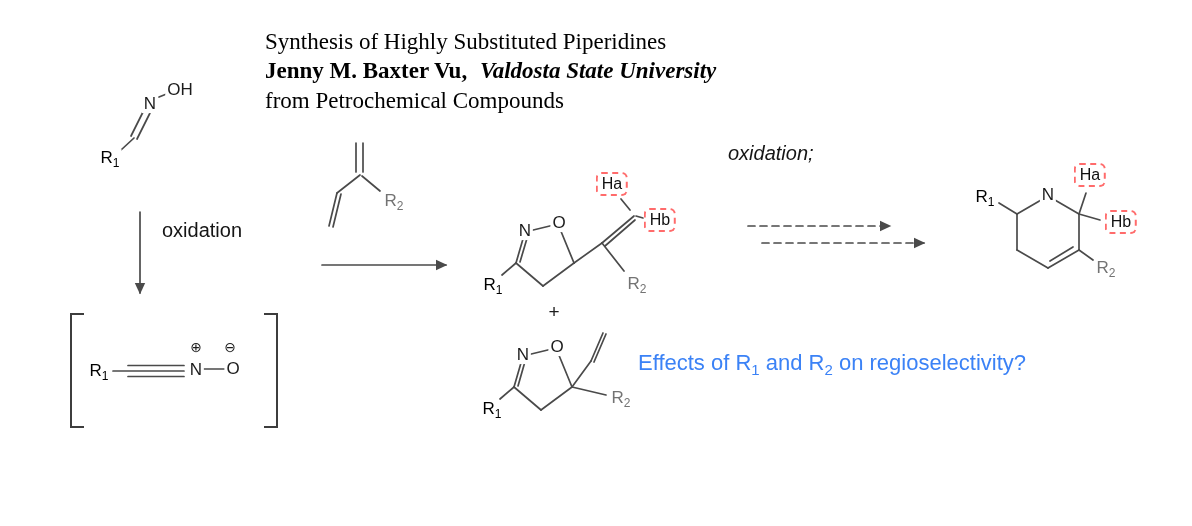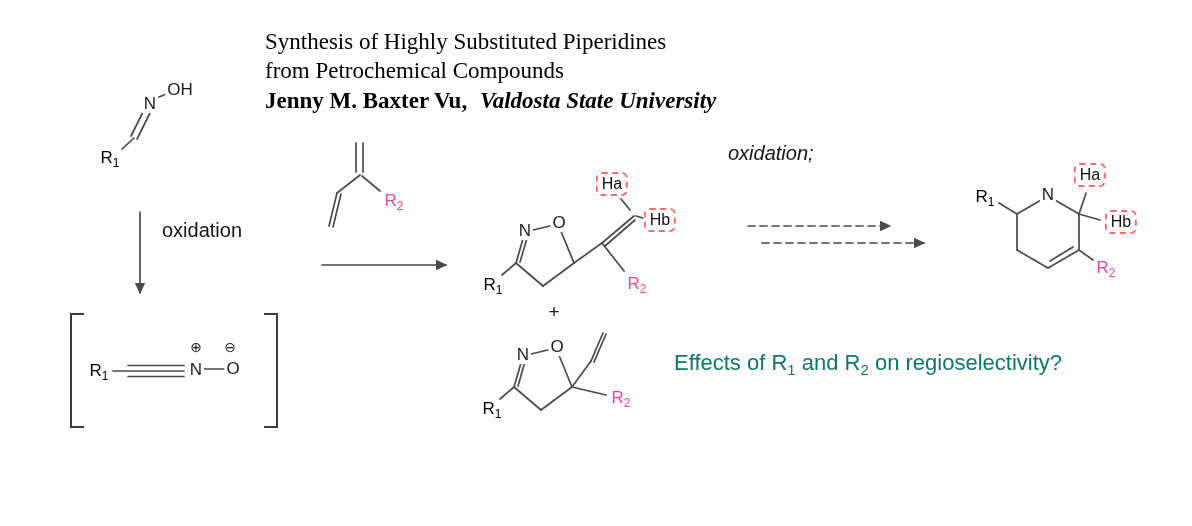--- a/index.html
+++ b/index.html
@@ -6,32 +6,32 @@
   .canvas{position:relative;width:1192px;height:526px;background:#ffffff;
           font-family:"Liberation Sans","DejaVu Sans",sans-serif;overflow:hidden;}
   .svg-layer{position:absolute;left:0;top:0;}
   .bond line{stroke:#4a4a4a;stroke-width:1.7;stroke-linecap:round;}
   .dashed line{stroke-dasharray:7 5;}
   .bracket{stroke:#3d3d3d;stroke-width:2;fill:none;}
   .lbl{position:absolute;transform:translate(-50%,-50%);font-size:17px;color:#1c1c1c;
        background:#fff;padding:0 2px;line-height:1.05;white-space:nowrap;}
   .lbl sub{font-size:12px;line-height:0;}
   .r1{color:#000000;}
-  .r2{color:#ec4899;text-align:right;}
+  .r2{color:#737373;text-align:right;}
   .charge{font-family:"DejaVu Sans",sans-serif;font-size:14px;padding:0;background:transparent;}
   .plus{font-size:19px;}
   .hbox{position:absolute;transform:translate(-50%,-50%);border:2px dashed #ff6b6b;border-radius:6px;
         background:#fff;padding:1px 4px;font-size:16px;color:#111;white-space:nowrap;}
   .title-block{position:absolute;left:265px;top:27px;font-family:"Liberation Serif","DejaVu Serif",serif;
                font-size:23px;color:#000;line-height:1.28;}
   .bold{font-weight:bold;}
   .italic{font-style:italic;}
   .affil{margin-left:7px;}
   .annot{position:absolute;font-size:20px;color:#151515;white-space:nowrap;}
-  .question{position:absolute;left:674px;top:350px;font-size:22px;color:#0f766e;white-space:nowrap;}
+  .question{position:absolute;left:638px;top:350px;font-size:22px;color:#3b82f6;white-space:nowrap;}
   .question sub{font-size:15px;line-height:0;}
 </style>
 </head>
 <body>
 
 <div class="canvas">
 
   <svg class="svg-layer" width="1192" height="526" viewBox="0 0 1192 526">
     <defs>
       <marker id="ah" viewBox="0 0 10 10" refX="8.5" refY="5" markerWidth="7" markerHeight="7" orient="auto">
@@ -119,25 +119,25 @@
       <line x1="1017" y1="214" x2="1048" y2="196"></line>
       <line x1="1017" y1="214" x2="999" y2="203"></line>
       <line x1="1079" y1="214" x2="1086" y2="193"></line>
       <line x1="1079" y1="214" x2="1100" y2="220"></line>
       <line x1="1079" y1="250" x2="1093" y2="260"></line>
     </g>
   </svg>
 
   <div class="title-block">
     <div>Synthesis of Highly Substituted Piperidines</div>
-    <div>from Petrochemical Compounds</div>
     <div>
       <span class="bold">Jenny M. Baxter Vu,</span>
       <span class="bold italic affil">Valdosta State University</span>
     </div>
+    <div>from Petrochemical Compounds</div>
   </div>
 
   <span class="lbl" style="left:180px;top:90px">OH</span>
   <span class="lbl" style="left:150px;top:104px">N</span>
   <span class="lbl r1" style="left:110px;top:158px"><span>R</span><sub>1</sub></span>
 
   <span class="annot" style="left:162px;top:219px">oxidation</span>
 
   <span class="lbl r1" style="left:99px;top:371px"><span>R</span><sub>1</sub></span>
   <span class="lbl" style="left:196px;top:370px">N</span>

